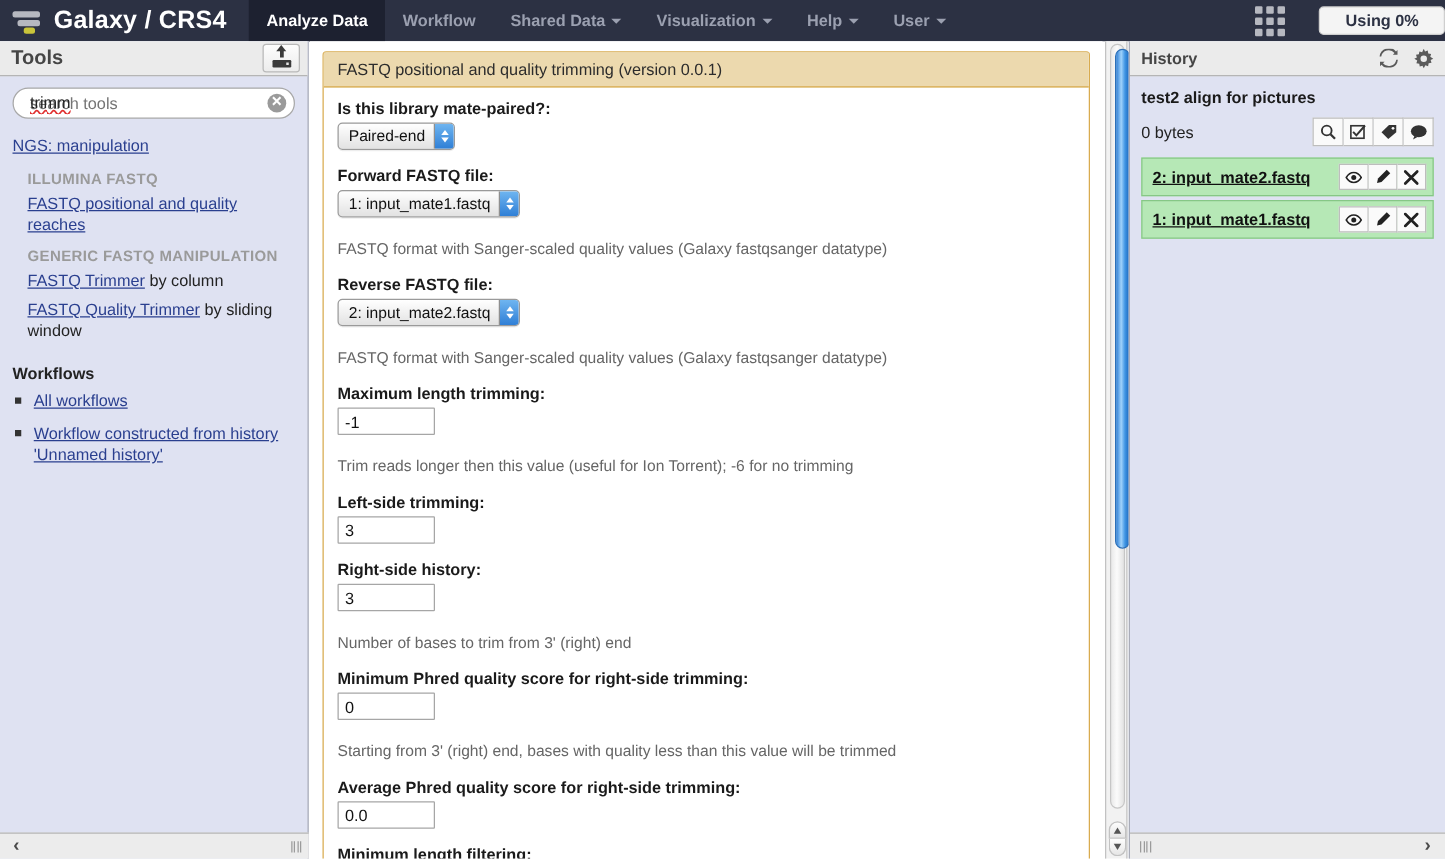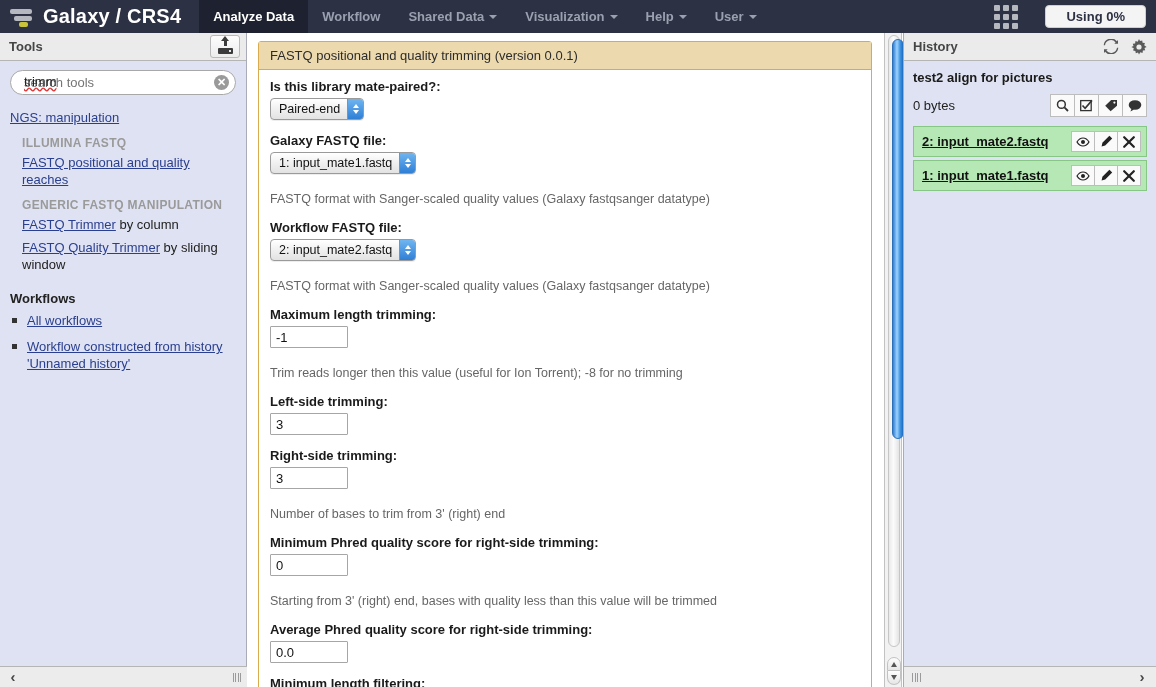--- a/index.html
+++ b/index.html
@@ -39,21 +39,21 @@
     color: #9ba0b0; font-size: 13px; font-weight: bold; white-space: nowrap;
     cursor: pointer;
   }
   .nav-item.active { background: #1d2130; color: #ffffff; }
   .caret {
     display: inline-block; margin-left: 5px;
     border-left: 4px solid transparent; border-right: 4px solid transparent;
     border-top: 4px solid #9ba0b0;
   }
   .masthead-right {
-    margin-left: auto; display: flex; align-items: center; gap: 27px; padding-right: 10px;
+    margin-left: auto; display: flex; align-items: center; gap: 27px; 
   }
   .grid-icon { display: grid; grid-template-columns: repeat(3, 6px); gap: 3px; cursor: pointer; }
   .grid-icon span { width: 6px; height: 6px; background: #b6b8c0; border-radius: 1px; }
   .quota-pill {
     background: #f4f4f4; border: 1px solid #cfcfcf; border-radius: 4px;
     color: #2c3143; font-size: 13px; font-weight: bold;
     padding: 3px 20px; cursor: pointer;
   }
 
   
@@ -63,21 +63,21 @@
   .tools-panel {
     position: absolute; left: 0; top: 0; width: 247px; height: 654px;
     background: #dfe2f2; border-right: 1px solid #a9acb8;
     box-sizing: border-box;
   }
   .panel-header {
     height: 27px; background: #ebebeb;
     border-bottom: 1px solid #b5b5b5;
     display: flex; align-items: center; padding: 0 6px 0 9px;
   }
-  .panel-header .ph-title { font-size: 13px; font-weight: bold; color: #454545; }
+  .panel-header .ph-title { font-size: 16px; font-weight: bold; color: #454545; }
   .upload-btn {
     margin-left: auto; width: 28px; height: 21px;
     background: linear-gradient(#fdfdfd, #ececec);
     border: 1px solid #b9b9b9; border-radius: 3px;
     display: flex; align-items: center; justify-content: center; cursor: pointer;
   }
   .upload-glyph { position: relative; width: 15px; height: 14px; }
   .upload-glyph .arw {
     position: absolute; left: 6px; top: 0; width: 3px; height: 6px; background: #3b3b3b;
   }
@@ -418,56 +418,56 @@
             <span class="aqua-select">
               <span class="sel-text">Paired-end</span>
               <span class="sel-btn">
                   <span class="up"></span>
                   <span class="dn"></span>
                 </span>
             </span>
           </div>
 
           <div class="form-row">
-            <div class="form-label">Galaxy FASTQ file:</div>
+            <div class="form-label">Forward FASTQ file:</div>
             <span class="aqua-select">
               <span class="sel-text">1: input_mate1.fastq</span>
               <span class="sel-btn">
                   <span class="up"></span>
                   <span class="dn"></span>
                 </span>
             </span>
             <div class="form-help">FASTQ format with Sanger-scaled quality values (Galaxy fastqsanger datatype)</div>
           </div>
 
           <div class="form-row">
-            <div class="form-label">Workflow FASTQ file:</div>
+            <div class="form-label">Reverse FASTQ file:</div>
             <span class="aqua-select">
               <span class="sel-text">2: input_mate2.fastq</span>
               <span class="sel-btn">
                   <span class="up"></span>
                   <span class="dn"></span>
                 </span>
             </span>
             <div class="form-help">FASTQ format with Sanger-scaled quality values (Galaxy fastqsanger datatype)</div>
           </div>
 
           <div class="form-row">
             <div class="form-label">Maximum length trimming:</div>
             <input class="text-input" type="text" value="-1" style="">
-            <div class="form-help">Trim reads longer then this value (useful for Ion Torrent); -8 for no trimming</div>
+            <div class="form-help">Trim reads longer then this value (useful for Ion Torrent); -6 for no trimming</div>
           </div>
 
           <div class="form-row">
             <div class="form-label">Left-side trimming:</div>
             <input class="text-input" type="text" value="3" style="">
           </div>
 
           <div class="form-row">
-            <div class="form-label">Right-side trimming:</div>
+            <div class="form-label">Right-side history:</div>
             <input class="text-input" type="text" value="3" style="">
             <div class="form-help">Number of bases to trim from 3' (right) end</div>
           </div>
 
           <div class="form-row">
             <div class="form-label">Minimum Phred quality score for right-side trimming:</div>
             <input class="text-input" type="text" value="0" style="">
             <div class="form-help">Starting from 3' (right) end, bases with quality less than this value will be trimmed</div>
           </div>
 

